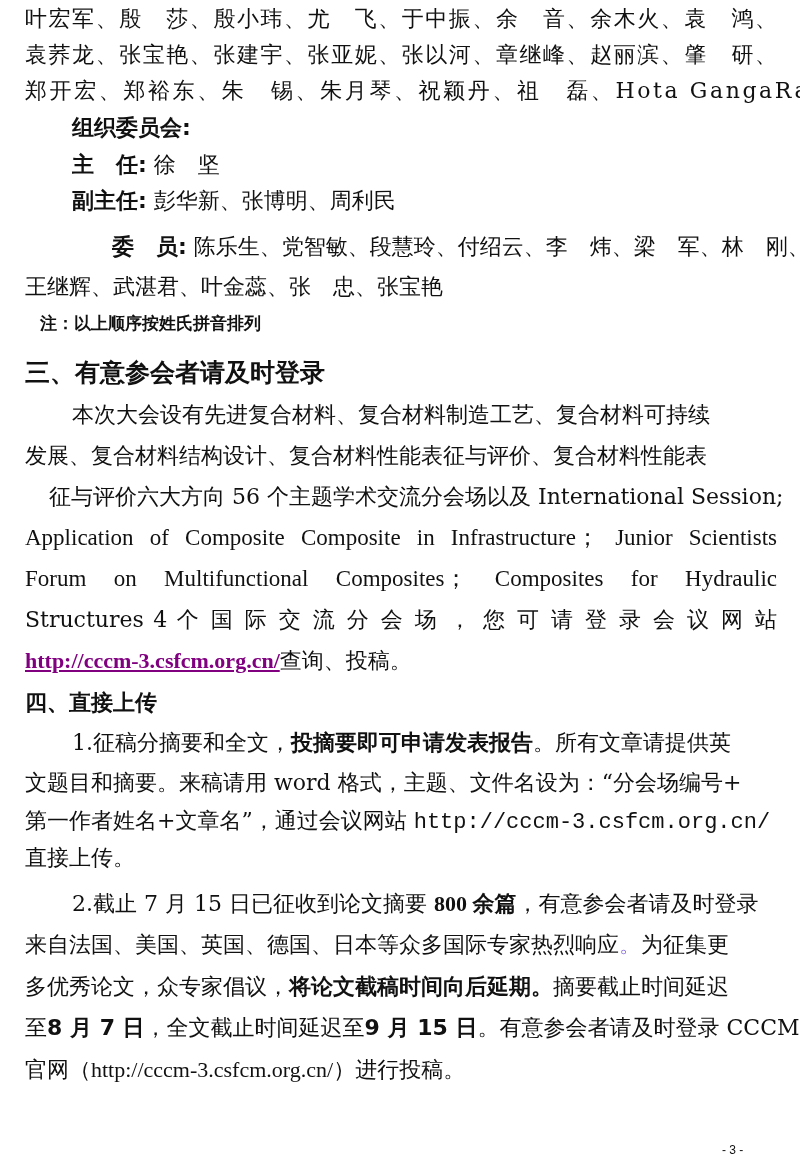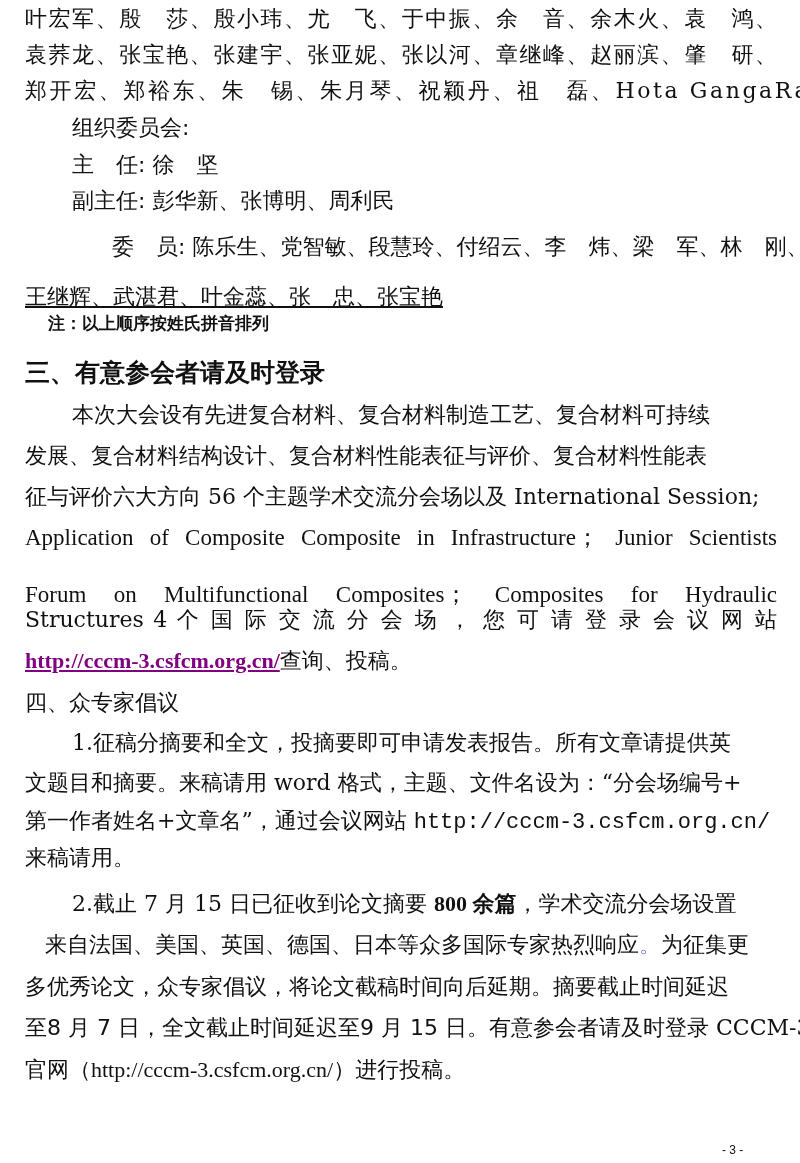--- a/index.html
+++ b/index.html
@@ -2,27 +2,27 @@
 <html><head>
 <meta charset="utf-8">
 <style>
   html, body { margin: 0; padding: 0; background: #ffffff; }
   body { width: 800px; height: 1163px; position: relative; overflow: hidden;
          font-family: "DejaVu Serif", "Liberation Serif", serif; color: #111111; }
   .line { position: absolute; left: 25px; white-space: nowrap; font-size: 22px; line-height: 30px; }
   .serif { font-family: "Liberation Serif", "DejaVu Serif", serif; }
   .mono { font-family: "Liberation Mono", "DejaVu Sans Mono", monospace; }
   .bold { font-weight: bold; }
-  .heavy { font-family: "DejaVu Sans", "Liberation Sans", sans-serif; font-weight: normal; }
+  .heavy { font-family: "DejaVu Sans", "Liberation Sans", sans-serif; font-weight: bold; }
   .justify { text-align: justify; text-align-last: justify; width: 752px; }
   .indent { left: 72px; }
   .link { color: #800080; font-weight: bold; text-decoration: underline; font-family: "Liberation Serif", serif; }
   .faint { color: #8a6fd0; }
   .sec-title { font-size: 25px; font-family: "DejaVu Sans", sans-serif; font-weight: bold; }
-  .note { font-size: 17px; font-family: "DejaVu Sans", sans-serif; font-weight: bold; left: 40px; margin-left: 8px; }
+  .note { font-size: 17px; font-family: "DejaVu Sans", sans-serif; font-weight: bold; left: 40px; }
   .page-num { position: absolute; left: 722px; top: 1143px; font-size: 12px; font-family: "Liberation Sans", sans-serif; }
 </style>
 </head>
 <body>
 
 <div class="line justify" style="top:4px;">叶宏军、殷　莎、殷小玮、尤　飞、于中振、余　音、余木火、袁　鸿、</div>
 <div class="line justify" style="top:40px;">袁荞龙、张宝艳、张建宇、张亚妮、张以河、章继峰、赵丽滨、肇　研、</div>
 <div class="line" style="top:76px; letter-spacing:2.6px;">郑开宏、郑裕东、朱　锡、朱月琴、祝颖丹、祖　磊、Hota GangaRao</div>
 
 <div class="line indent heavy" style="top:113px;">组织委员会:</div>
@@ -31,48 +31,48 @@
   <span>徐　坚</span>
 </div>
 <div class="line indent" style="top:186px;">
   <span class="heavy">副主任:</span>
   <span>彭华新、张博明、周利民</span>
 </div>
 <div class="line indent" style="top:232px;margin-left:40px;">
   <span class="heavy">委　员:</span>
   <span>陈乐生、党智敏、段慧玲、付绍云、李　炜、梁　军、林　刚、</span>
 </div>
-<div class="line" style="top:282px;text-decoration:underline;">王继辉、武湛君、叶金蕊、张　忠、张宝艳</div>
+<div class="line" style="top:272px;">王继辉、武湛君、叶金蕊、张　忠、张宝艳</div>
 <div class="line note" style="top:308px;">注：以上顺序按姓氏拼音排列</div>
 
 <div class="line sec-title" style="top:358px;">三、有意参会者请及时登录</div>
 <div class="line indent" style="top:400px;">本次大会设有先进复合材料、复合材料制造工艺、复合材料可持续</div>
 <div class="line" style="top:441px;">发展、复合材料结构设计、复合材料性能表征与评价、复合材料性能表</div>
-<div class="line" style="top:482px;">征与评价六大方向 56 个主题学术交流分会场以及 International Session;</div>
+<div class="line" style="top:482px;margin-left:24px;">征与评价六大方向 56 个主题学术交流分会场以及 International Session;</div>
 <div class="line serif justify" style="top:523px; font-size:23px;">Application of Composite Composite in Infrastructure； Junior Scientists</div>
-<div class="line serif justify" style="top:564px; font-size:23px;margin-top:16px;">Forum on Multifunctional Composites； Composites for Hydraulic</div>
+<div class="line serif justify" style="top:564px; font-size:23px;">Forum on Multifunctional Composites； Composites for Hydraulic</div>
 <div class="line justify" style="top:605px;">Structures 4 个 国 际 交 流 分 会 场 ， 您 可 请 登 录 会 议 网 站</div>
 <div class="line" style="top:646px;">
   <span class="link">http://cccm-3.csfcm.org.cn/</span><span>查询、投稿。</span>
 </div>
 
-<div class="line heavy" style="top:688px;">四、众专家倡议</div>
+<div class="line heavy" style="top:688px;">四、直接上传</div>
 <div class="line indent" style="top:728px;">
   <span>1.征稿分摘要和全文，</span><span class="heavy">投摘要即可申请发表报告</span><span>。所有文章请提供英</span>
 </div>
 <div class="line" style="top:768px;">文题目和摘要。来稿请用 word 格式，主题、文件名设为：“分会场编号+</div>
 <div class="line" style="top:806px;">
   <span>第一作者姓名+文章名”，通过会议网站 </span><span class="mono">http://cccm-3.csfcm.org.cn/</span>
 </div>
-<div class="line" style="top:843px;">来稿请用。</div>
+<div class="line" style="top:843px;">直接上传。</div>
 
 <div class="line indent" style="top:889px;">
-  <span>2.截止 7 月 15 日已征收到论文摘要 </span><span class="bold serif">800 余篇</span><span>，学术交流分会场设置</span>
+  <span>2.截止 7 月 15 日已征收到论文摘要 </span><span class="bold serif">800 余篇</span><span>，有意参会者请及时登录</span>
 </div>
-<div class="line" style="top:930px;margin-left:20px;">
+<div class="line" style="top:930px;">
   <span>来自法国、美国、英国、德国、日本等众多国际专家热烈响应</span><span class="faint">。</span><span>为征集更</span>
 </div>
 <div class="line" style="top:972px;">
   <span>多优秀论文，众专家倡议，</span><span class="heavy">将论文截稿时间向后延期。</span><span>摘要截止时间延迟</span>
 </div>
 <div class="line" style="top:1013px;">
   <span>至</span><span class="heavy">8 月 7 日</span><span>，全文截止时间延迟至</span><span class="heavy">9 月 15 日</span><span>。有意参会者请及时登录 CCCM-3</span>
 </div>
 <div class="line" style="top:1055px;font-family:Liberation Serif, serif;">官网（http://cccm-3.csfcm.org.cn/）进行投稿。</div>
 

